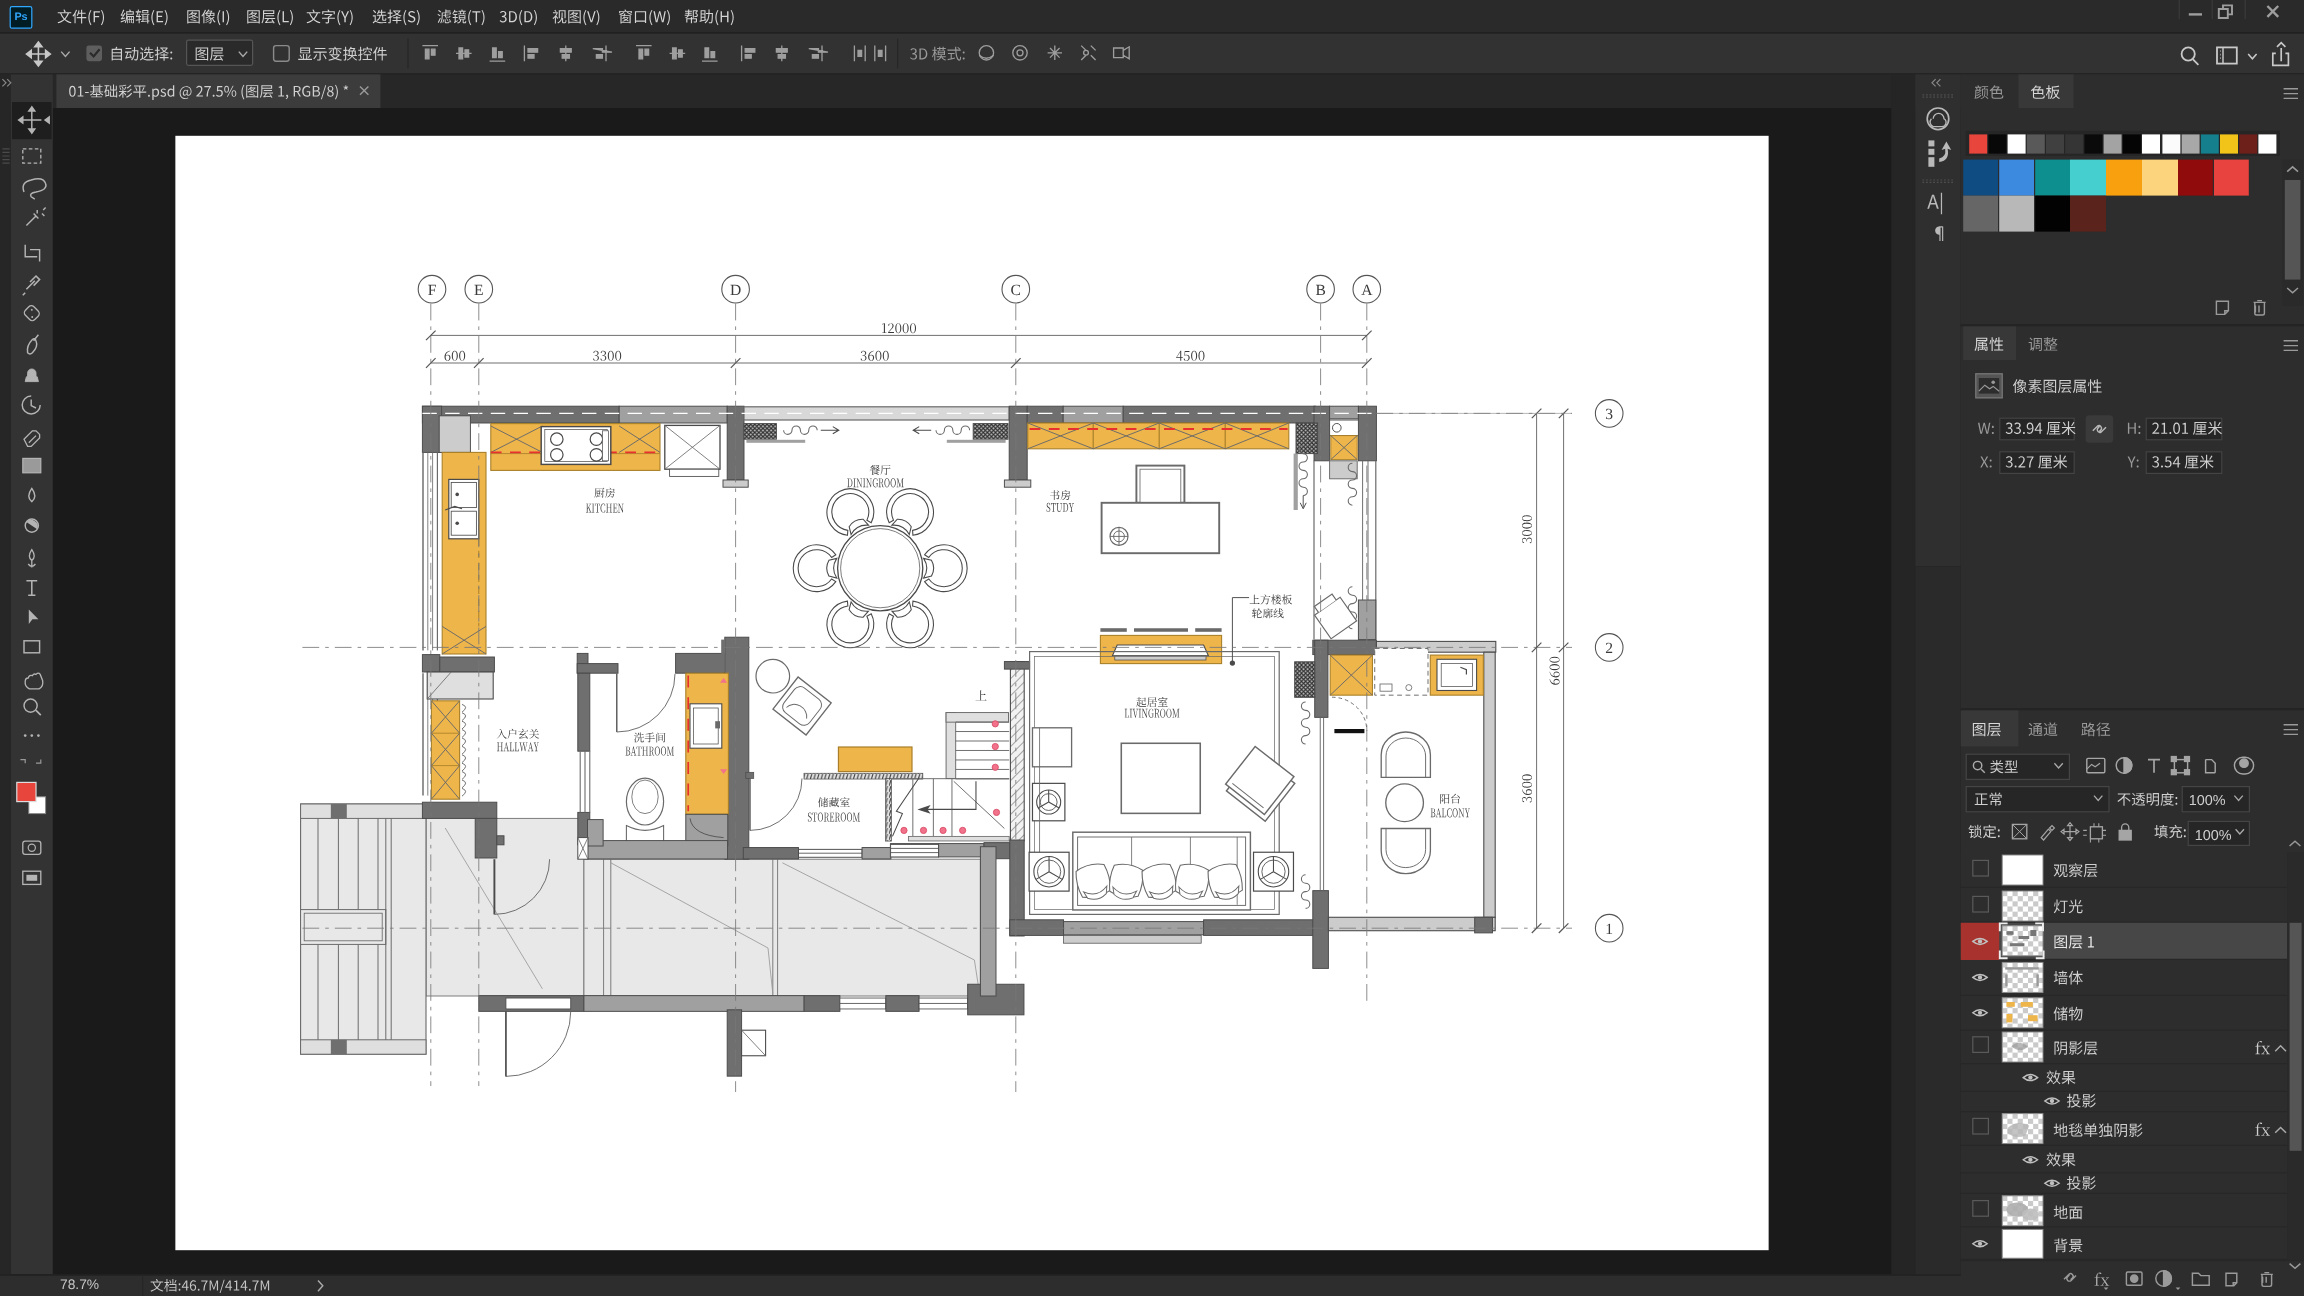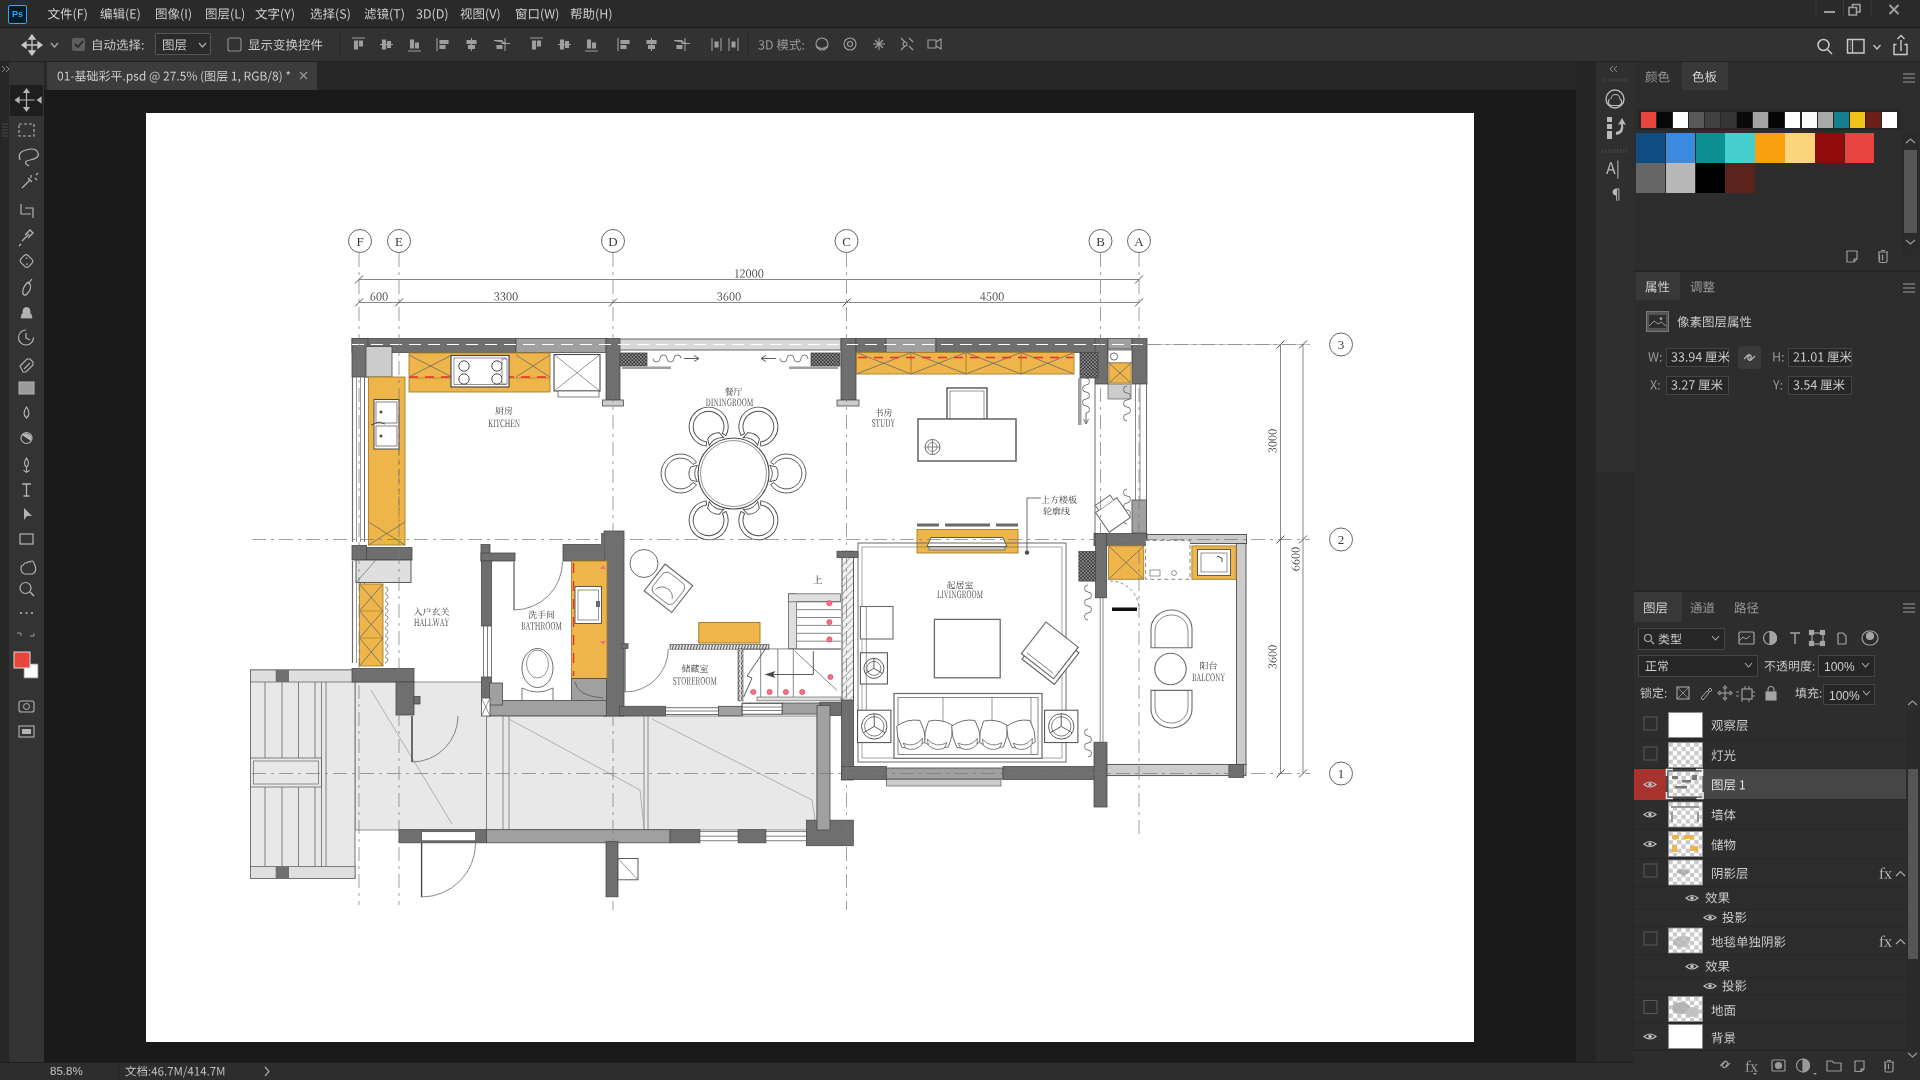--- a/index.html
+++ b/index.html
@@ -110,21 +110,21 @@
 <div style="position:absolute;left:1634px;top:955px;width:272px;height:23px;background:#2d2d2d;border-bottom:1px solid #272727;box-sizing:border-box"></div>
 <div style="position:absolute;left:1634px;top:978px;width:272px;height:17px;background:#2d2d2d;border-bottom:1px solid #272727;box-sizing:border-box"></div>
 <div style="position:absolute;left:1634px;top:995px;width:272px;height:28px;background:#2d2d2d;border-bottom:1px solid #272727;box-sizing:border-box"></div>
 <div style="position:absolute;left:1634px;top:1023px;width:272px;height:27px;background:#2d2d2d;border-bottom:1px solid #272727;box-sizing:border-box"></div>
 
 <div style="position:absolute;left:1906px;top:710px;width:14px;height:340px;background:#2a2a2a;"></div>
 <div style="position:absolute;left:1908px;top:769px;width:10px;height:190px;background:#555;"></div>
 
 <div style="position:absolute;left:1634px;top:1050px;width:286px;height:30px;background:#2d2d2d;border-top:1px solid #272727;box-sizing:border-box"></div>
 
-<div style="position:absolute;left:50px;top:1066px;font-size:11.5px;color:#c5c5c5;font-family:'Liberation Sans',sans-serif;font-weight:normal;letter-spacing:0;white-space:pre;line-height:1">85.8%</div>
+<div style="position:absolute;left:50px;top:1066px;font-size:11.5px;color:#c5c5c5;font-family:'Liberation Sans',sans-serif;font-weight:normal;letter-spacing:0;white-space:pre;line-height:1">78.7%</div>
 <svg style="position:absolute;left:146px;top:113px" width="1328" height="929" viewBox="146 113 1328 929" xmlns="http://www.w3.org/2000/svg">
 <defs>
       <pattern id="hatch" width="5" height="5" patternUnits="userSpaceOnUse" patternTransform="rotate(45)">
         <rect width="5" height="5" fill="#f2f2f2"></rect>
         <line x1="0" y1="0" x2="0" y2="5" stroke="#8c8c8c" stroke-width="1.3"></line>
       </pattern>
       <pattern id="dhatch" width="3.4" height="3.4" patternUnits="userSpaceOnUse">
         <rect width="3.4" height="3.4" fill="#b5b5b5"></rect>
         <path d="M0 3.4 L3.4 0 M-0.8 0.8 L0.8 -0.8 M2.6 4.2 L4.2 2.6" stroke="#2e2e2e" stroke-width="0.9"></path>
         <path d="M0 0 L3.4 3.4 M2.6 -0.8 L4.2 0.8 M-0.8 2.6 L0.8 4.2" stroke="#2e2e2e" stroke-width="0.9"></path>

